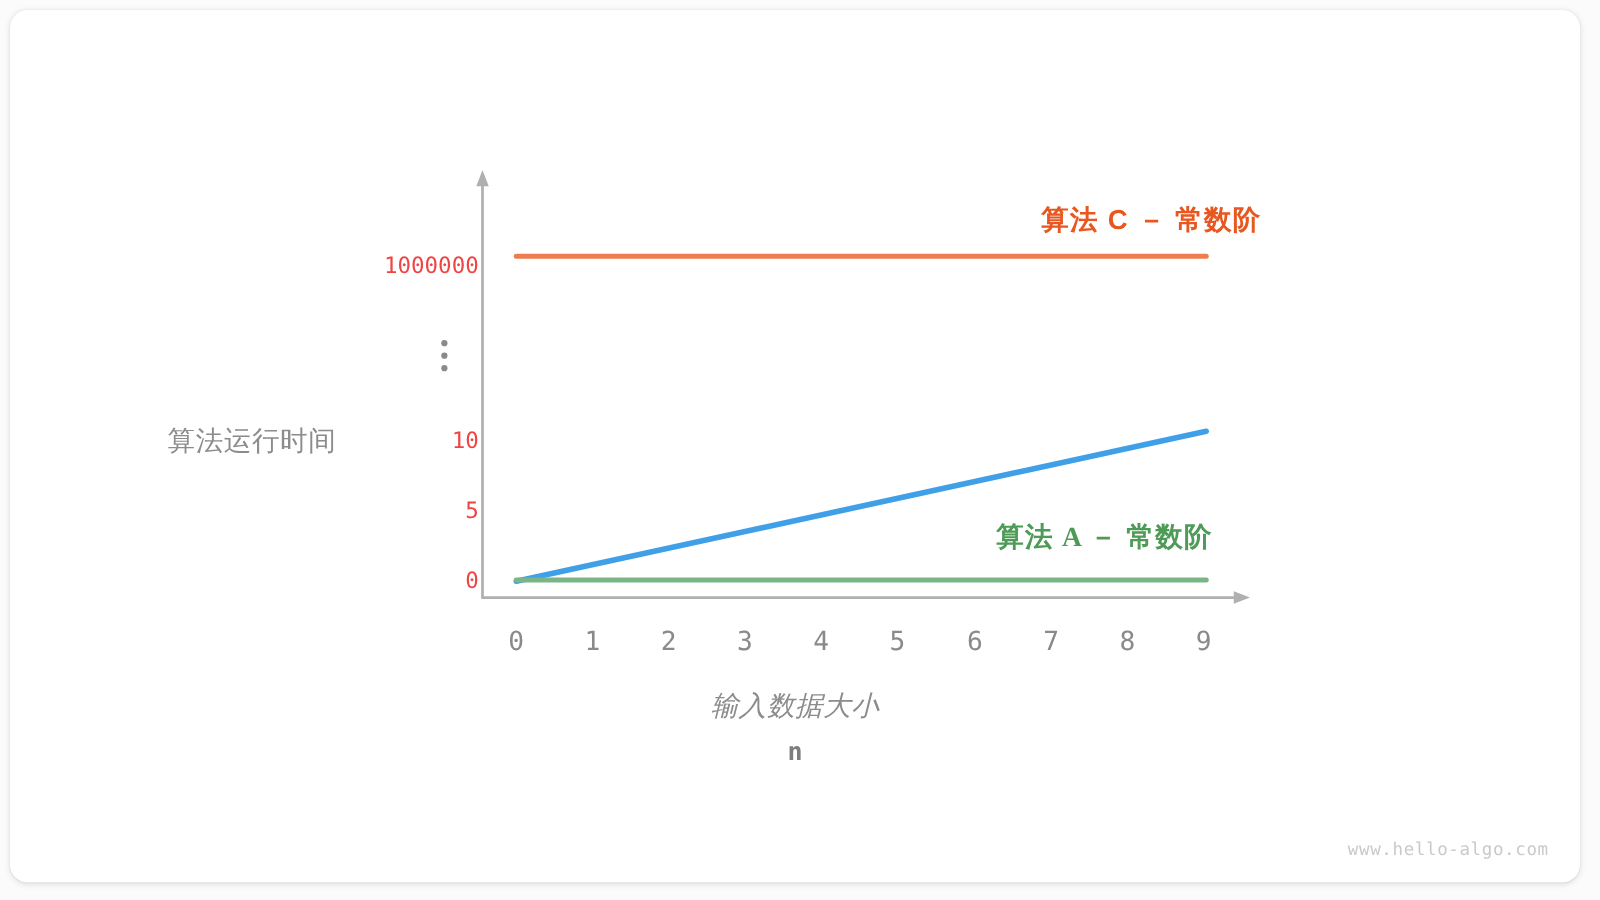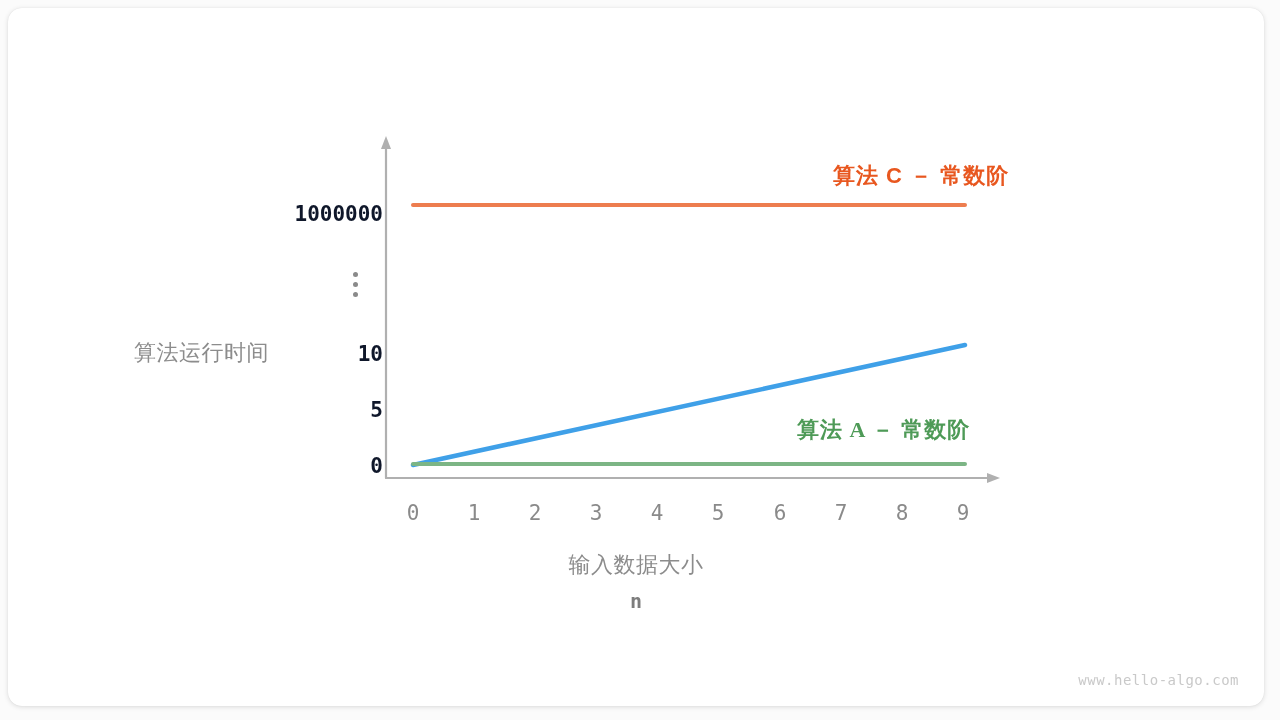--- a/index.html
+++ b/index.html
@@ -45,23 +45,22 @@
     overflow: visible;
   }
   .lbl {
     position: absolute;
     color: #8c8c8c;
     white-space: nowrap;
     line-height: 1;
   }
   .tick-num {
     font-family: "DejaVu Sans Mono", "Liberation Mono", monospace;
-    font-size: 21px;
-    color: #0f172a;
-    font-weight: bold;
+    font-size: 18px;
+    color: #ef4444;
   }
   .ytick {
     text-align: right;
   }
   .xtick {
     text-align: center;
     font-family: "DejaVu Sans Mono", "Liberation Mono", monospace;
     font-size: 21px;
     color: #8a8a8a;
   }
@@ -147,21 +146,21 @@
       <div class="lbl xtick" style="left:439px; top:495px; width:54px;">1</div>
       <div class="lbl xtick" style="left:500px; top:495px; width:54px;">2</div>
       <div class="lbl xtick" style="left:561px; top:495px; width:54px;">3</div>
       <div class="lbl xtick" style="left:622px; top:495px; width:54px;">4</div>
       <div class="lbl xtick" style="left:683px; top:495px; width:54px;">5</div>
       <div class="lbl xtick" style="left:745px; top:495px; width:54px;">6</div>
       <div class="lbl xtick" style="left:806px; top:495px; width:54px;">7</div>
       <div class="lbl xtick" style="left:867px; top:495px; width:54px;">8</div>
       <div class="lbl xtick" style="left:928px; top:495px; width:54px;">9</div>
 
-      <div class="lbl axis-title" style="left:0px; top:546px; width:1256px; text-align:center;">输入数据大小</div>
+      <div class="lbl axis-title" style="left:0px; top:546px; width:1256px; text-align:center;font-style:italic;">输入数据大小</div>
       <div class="lbl axis-title-n" style="left:0px; top:583px; width:1256px; text-align:center;">n</div>
 
       <div class="legend" style="left:789px; top:157px; color:#E8571F;margin-left:36px;">算法 C － 常数阶</div>
       <div class="legend" style="left:789px; top:411px; color:#4E9A57;font-family:Liberation Serif, serif;">算法 A － 常数阶</div>
 
       <div class="watermark" style="right:25px; bottom:18px;">www.hello-algo.com</div>
 
     </div>
   </div>
 </div>

